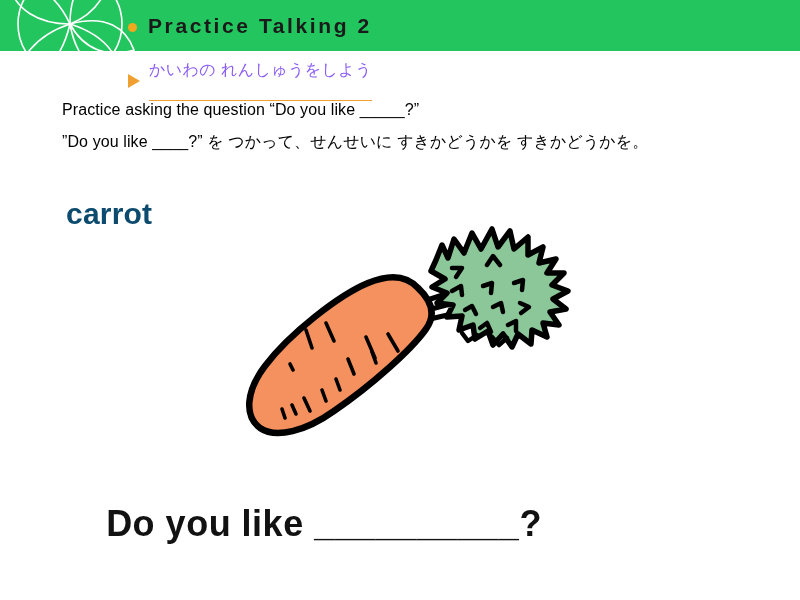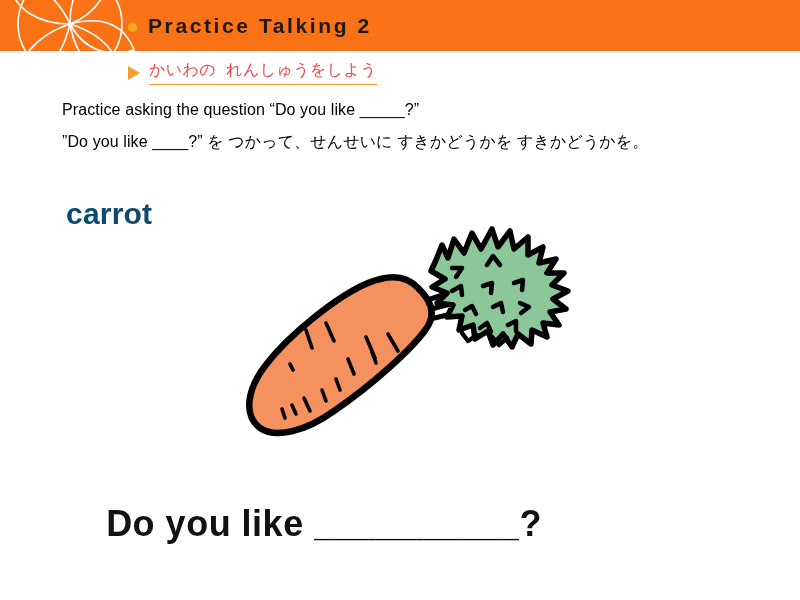--- a/index.html
+++ b/index.html
@@ -15,21 +15,21 @@
     position: relative;
   }
 
   
   .header-band {
     position: absolute;
     left: 0;
     top: 0;
     width: 800px;
     height: 51px;
-    background: #f97316;
+    background: #22c55e;
     overflow: hidden;
   }
   .header-deco {
     position: absolute;
     left: 8px;
     top: -34px;
     width: 130px;
     height: 120px;
     pointer-events: none;
   }
@@ -71,26 +71,25 @@
     display: block;
     width: 0;
     height: 0;
     border-top: 7px solid transparent;
     border-bottom: 7px solid transparent;
     border-left: 12px solid #f0a030;
     margin-top: 1px;
   }
   .subtitle-text {
     font-size: 16px;
-    color: #ef4444;
+    color: #8b5cf6;
     white-space: nowrap;
     border-bottom: 1.6px solid #f0a030;
-    padding-bottom: 3px;
+    padding-bottom: 19px;
     letter-spacing: 0.4px;
-    font-family: Liberation Mono, monospace;
   }
 
   
   .body-line {
     position: absolute;
     left: 62px;
     font-size: 16px;
     color: #000000;
     white-space: nowrap;
     letter-spacing: 0.1px;

